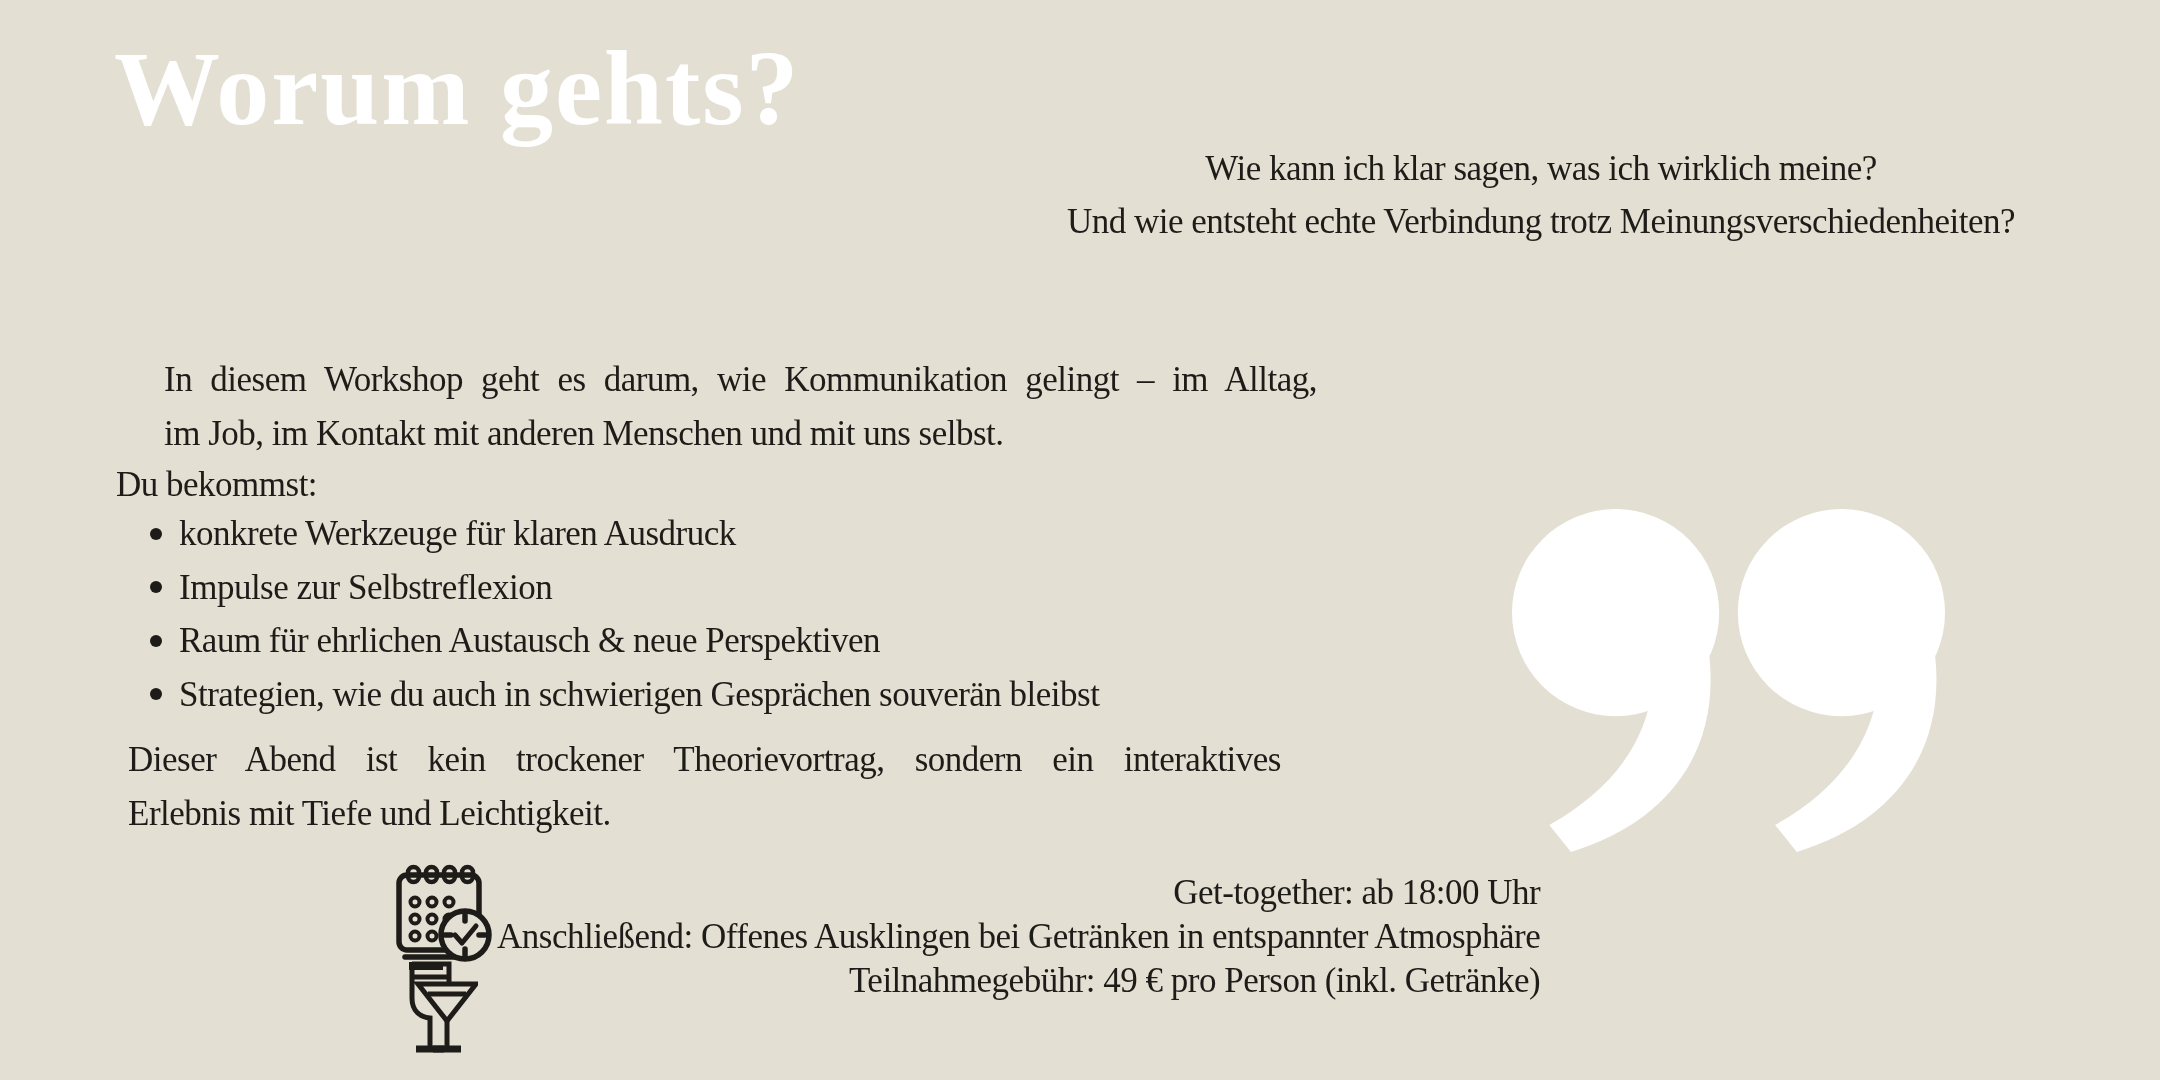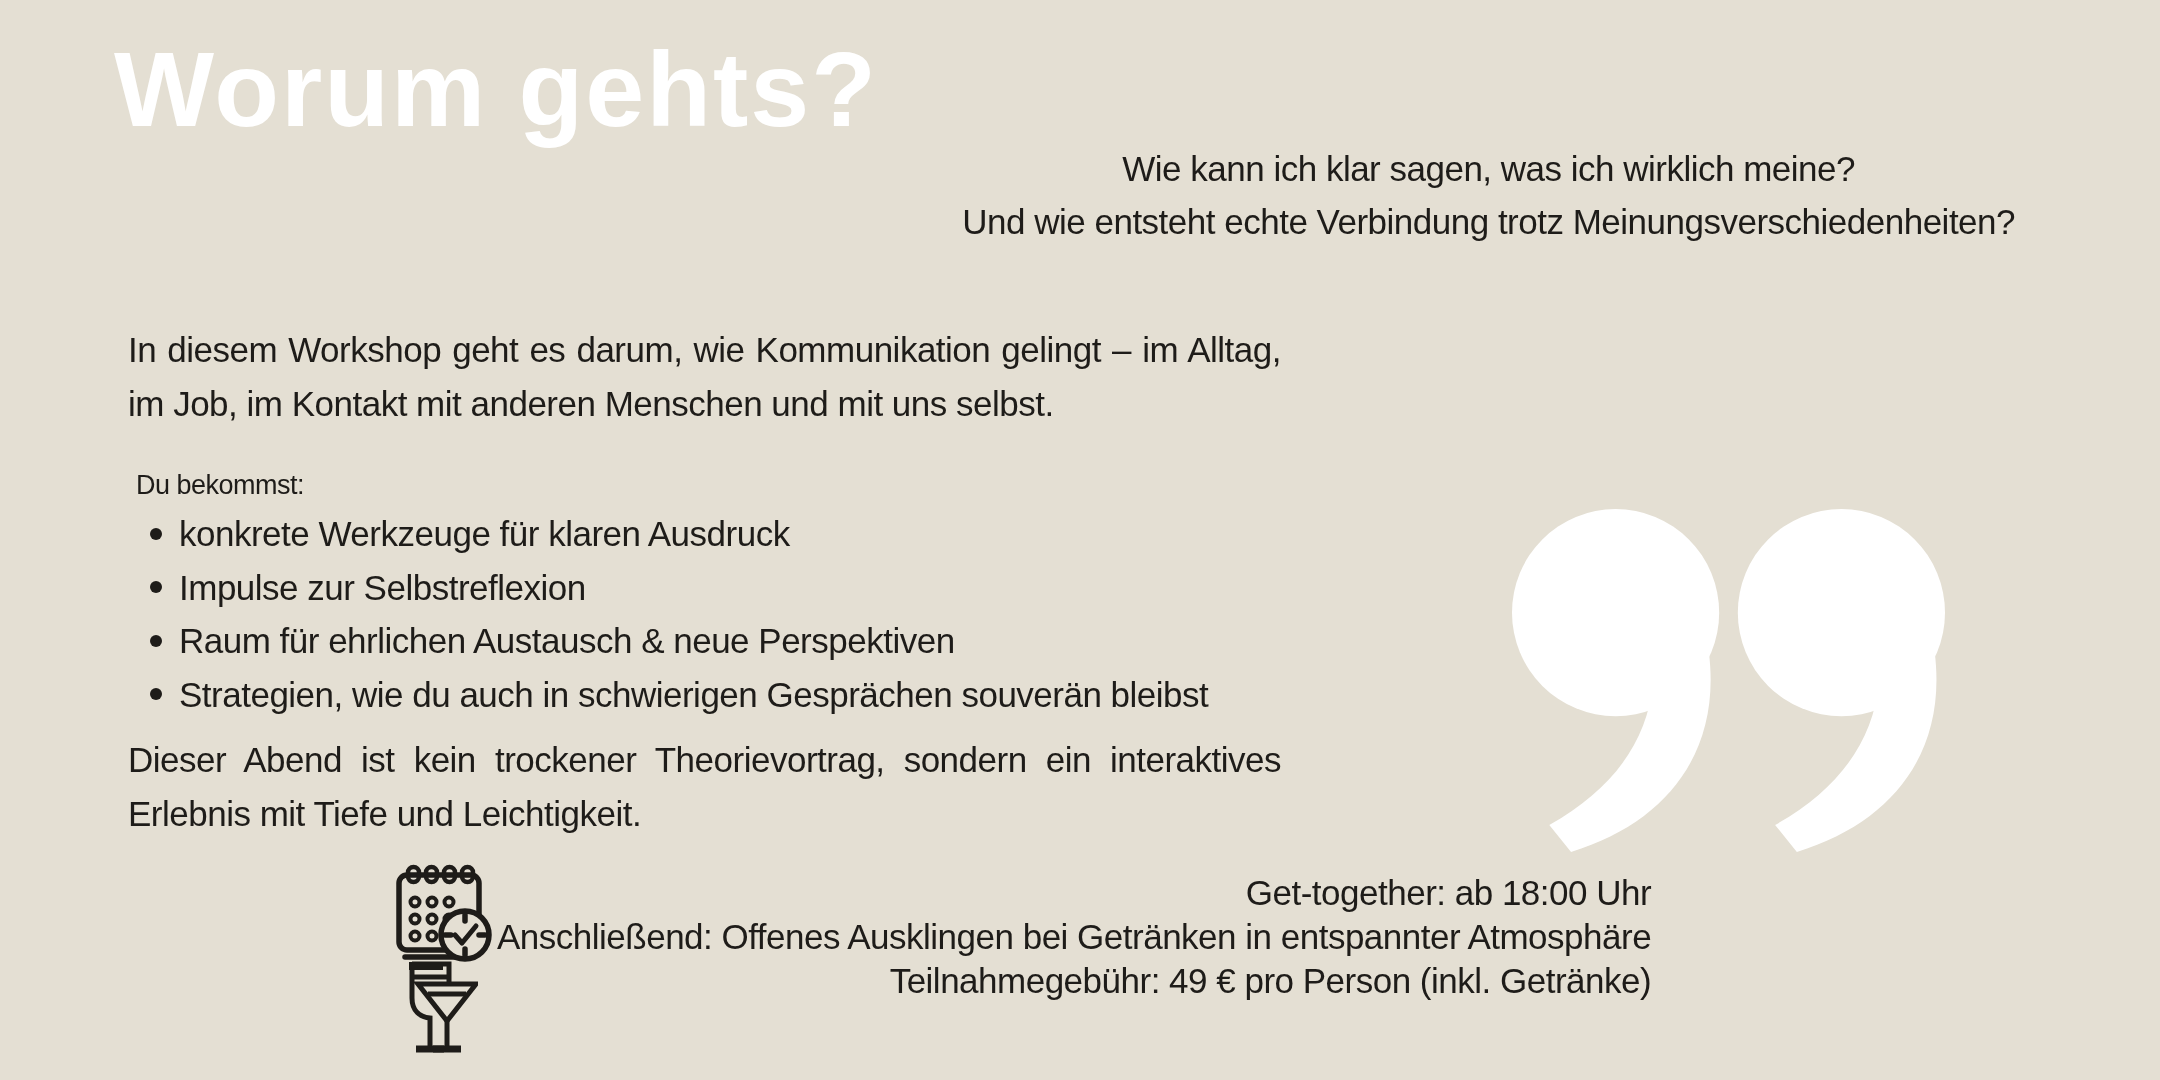--- a/index.html
+++ b/index.html
@@ -2,47 +2,47 @@
 <html lang="de"><head>
 <meta charset="utf-8">
 <title>Worum gehts?</title>
 <style>
   html,body{margin:0;padding:0;background:#e4dfd3;}
   .slide{
     position:relative;
     width:2160px;height:1080px;
     background:#e4dfd3;
     overflow:hidden;
-    font-family:Liberation Sans, sans-serif;
+    font-family:Liberation Serif, serif;
     color:#1e1c19;
   }
   
   .heading{
     position:absolute;left:114px;top:36px;
     font-size:106px;font-weight:bold;letter-spacing:2px;
     line-height:1;color:#ffffff;white-space:nowrap;
   }
   
   .questions{
     position:absolute;top:142px;right:145px;
     font-size:35px;letter-spacing:-0.5px;line-height:53px;
     text-align:center;white-space:nowrap;
   }
   
   .para{
     position:absolute;left:128px;width:1153px;
     font-size:35px;letter-spacing:-0.5px;line-height:54px;
   }
   .para .just{text-align:justify;text-align-last:justify;}
-  .intro{top:323px;}
+  .intro{top:353px;margin-left:36px;}
   .closing{top:733px;}
   
   .benefits-label{
-    position:absolute;left:136px;top:465px;
-    font-size:27px;letter-spacing:-0.5px;line-height:40px;white-space:nowrap;
+    position:absolute;left:116px;top:465px;
+    font-size:35px;letter-spacing:-0.5px;line-height:40px;white-space:nowrap;
   }
   .bullets{position:absolute;left:150px;top:507px;}
   .bullet{display:flex;align-items:center;line-height:53.5px;white-space:nowrap;
     font-size:35px;letter-spacing:-0.5px;}
   .dot{width:12px;height:12px;border-radius:50%;background:#1e1c19;
     margin-right:17px;flex:none;}
   
   .details{
     position:absolute;left:497px;top:871px;
     font-size:35px;letter-spacing:-0.5px;line-height:44px;white-space:nowrap;text-align:right;

